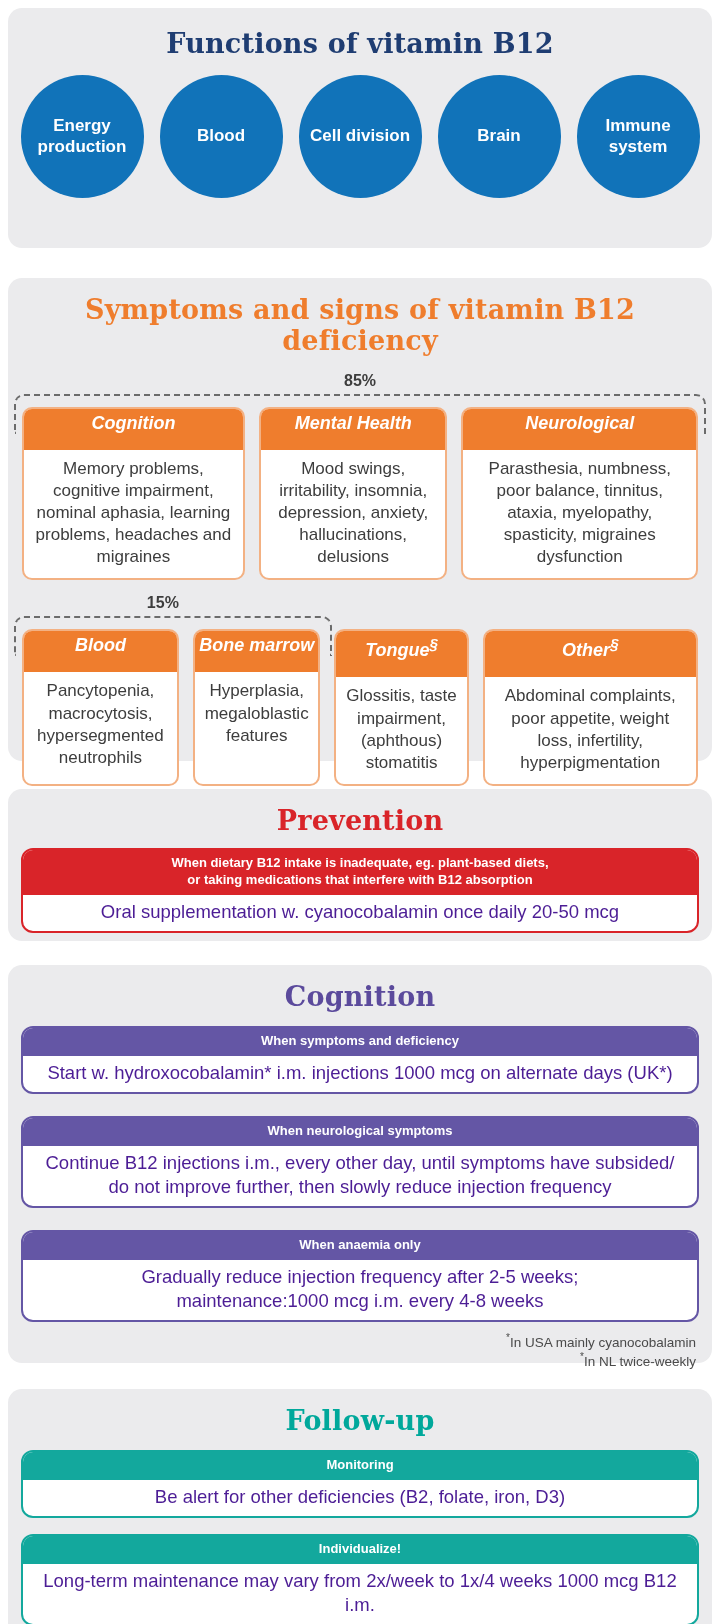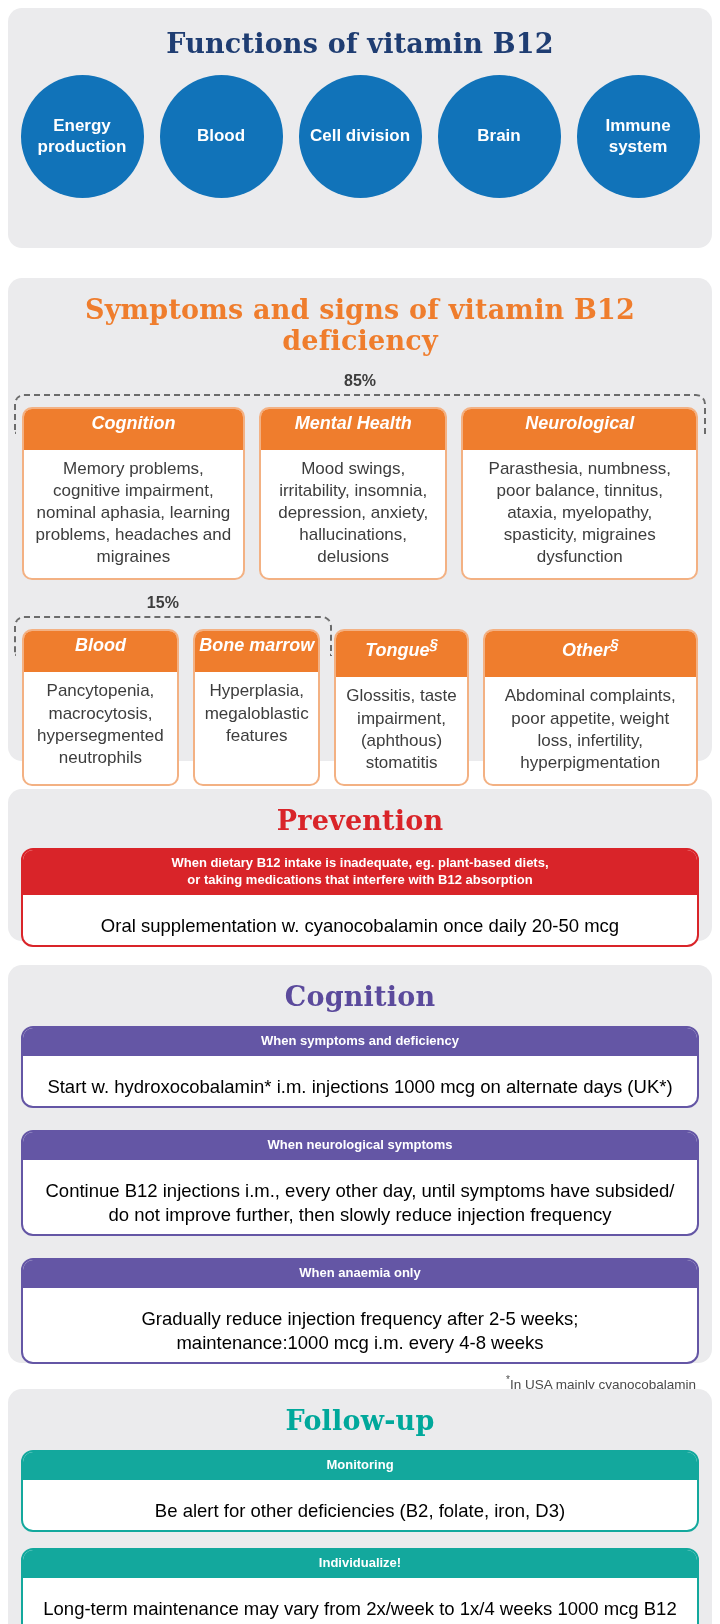--- a/index.html
+++ b/index.html
@@ -39,21 +39,21 @@
     padding:8px 8px 10px;flex:1;border-radius:13px;}
   .c1{flex:32 1 0;} .c2{flex:27 1 0;} .c3{flex:34 1 0;}
   .d1{flex:23.5 1 0;} .d2{flex:19 1 0;} .d3{flex:20 1 0;} .d4{flex:32.5 1 0;}
   .footnote{color:#4a4a4a;font-size:13.5px;text-align:right;padding:12px 16px 0 0;}
   .footnote sup{font-size:10px;}
 
   
   .bcard{margin:8px 13px 0;border-radius:12px;overflow:hidden;background:#fff;}
   .bcard-head{color:#fff;font-weight:bold;font-size:13px;text-align:center;
     padding:5px 8px 6px;line-height:1.3;white-space:pre-line;}
-  .bcard-body{color:#000000;font-size:18.5px;text-align:center;padding:19px 10px 7px;
+  .bcard-body{color:#4c1d95;font-size:18.5px;text-align:center;padding:5px 10px 7px;
     line-height:1.3;white-space:pre-line;}
   .red  .bcard-head{background:#d92429;}
   .red{border:2px solid #d92429;}
   .purple .bcard-head{background:#6456a5;}
   .purple{border:2px solid #6456a5;}
   .teal .bcard-head{background:#13a89d;}
   .teal{border:2px solid #13a89d;}
 
   .panel-prevention{height:152px;margin-bottom:24px;}
   .panel-treatment{height:398px;margin-bottom:26px;}

